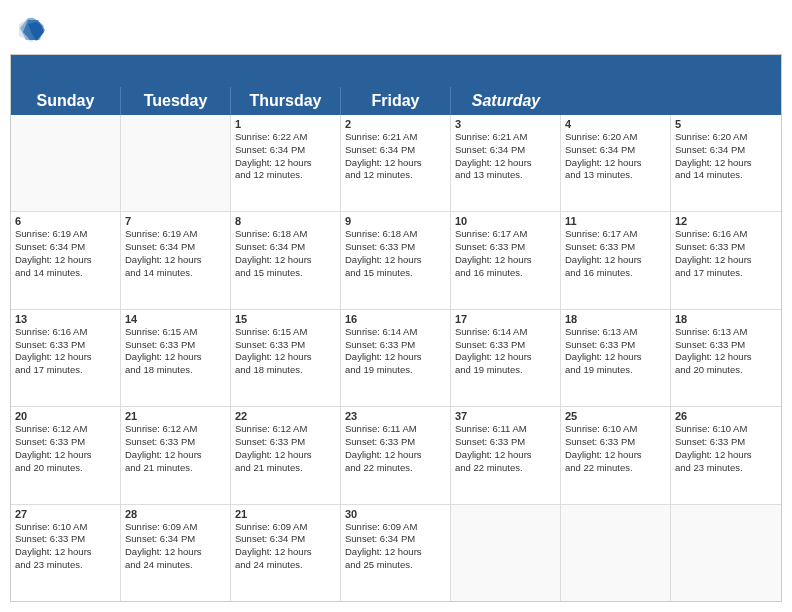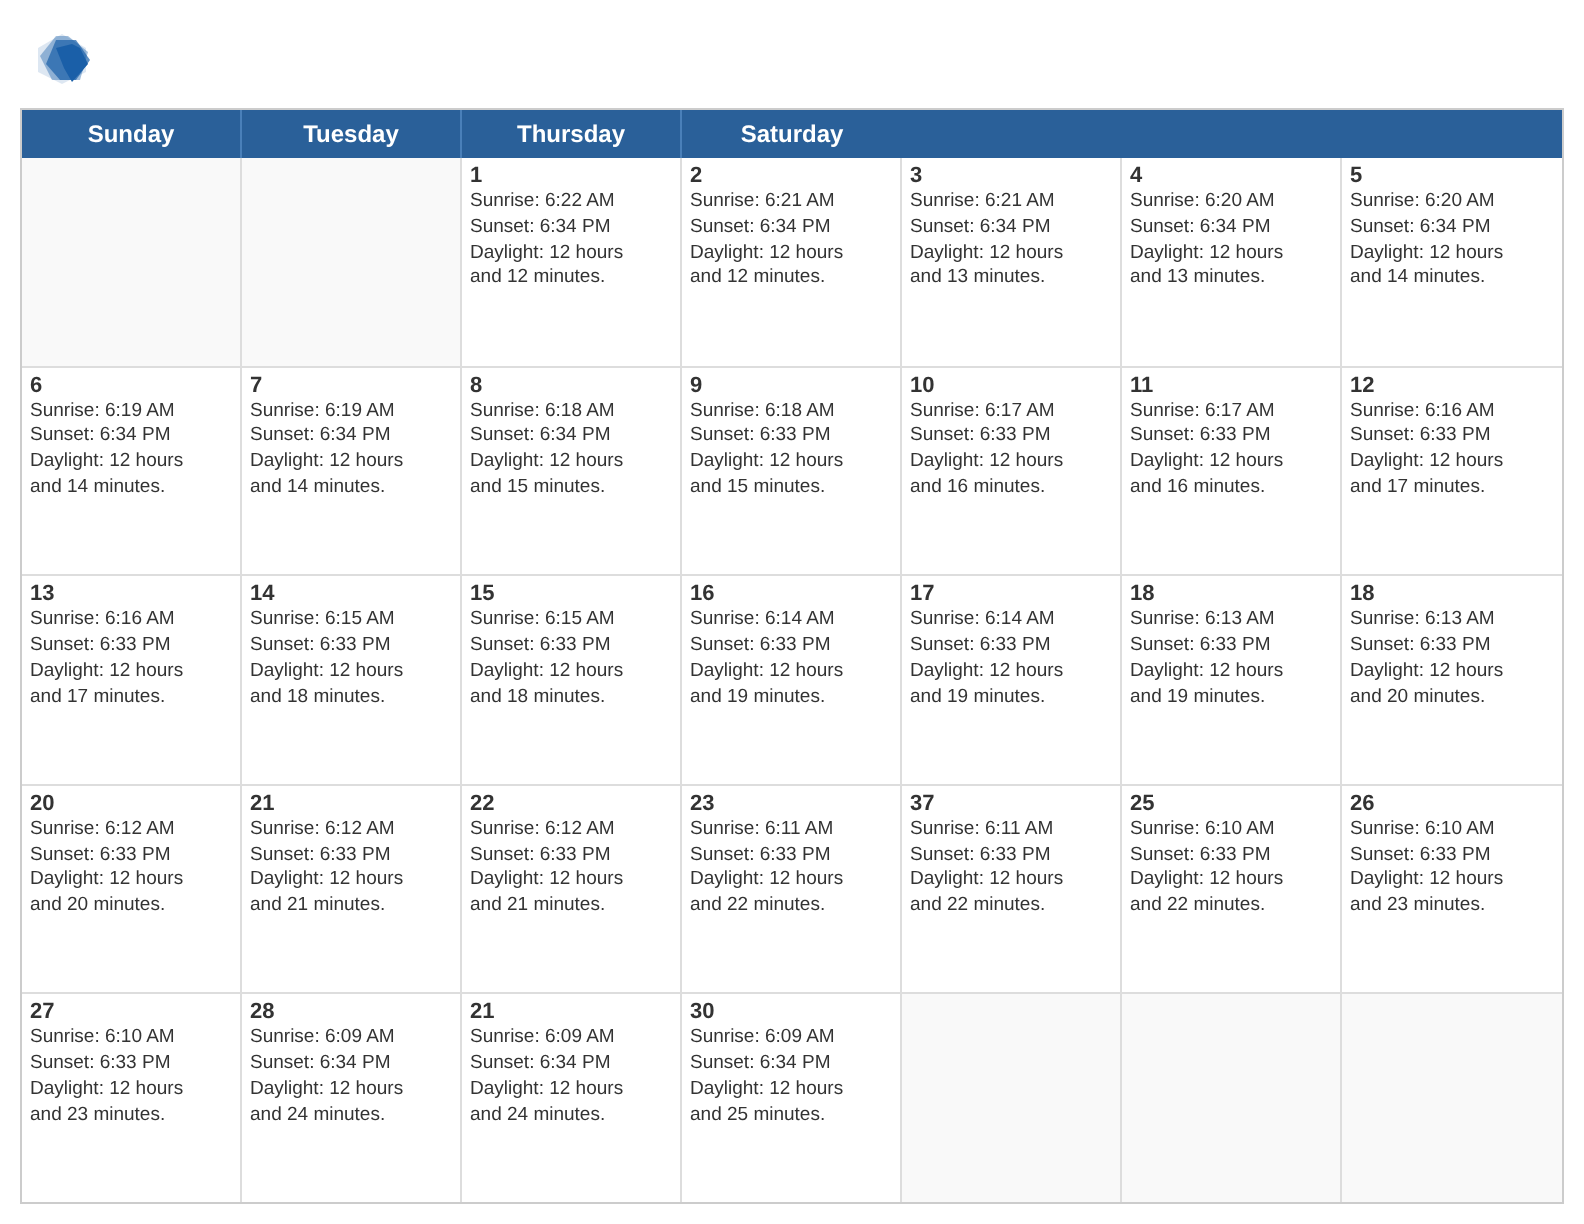--- a/index.html
+++ b/index.html
@@ -66,27 +66,28 @@
       display: flex;
       flex-direction: column;
     }
     .cal-header {
       display: grid;
       grid-template-columns: repeat(7, 1fr);
       background: #2a6099;
     }
     .cal-header-cell {
       color: #fff;
-      font-size: 12px;
+      font-size: 16px;
       font-weight: bold;
       padding: 5px 4px;
       text-align: center;
       border-right: 1px solid #4a80b9;
-    }
-    .cal-header-cell:last-child { border-right: none; }
+      margin-top: 32px;
+    }
+    .cal-header-cell:last-child { border-right: none; font-style: italic; }
     .cal-body {
       flex: 1;
       display: flex;
       flex-direction: column;
     }
     .cal-row {
       display: grid;
       grid-template-columns: repeat(7, 1fr);
       flex: 1;
       border-bottom: 1px solid #ddd;
@@ -135,20 +136,21 @@
       <div class="main-title"></div>
       <div class="subtitle"></div>
     </div>
   </div>
 
   <div class="calendar">
     <div class="cal-header">
     <div class="cal-header-cell">Sunday</div>
         <div class="cal-header-cell">Tuesday</div>
         <div class="cal-header-cell">Thursday</div>
+        <div class="cal-header-cell">Friday</div>
         <div class="cal-header-cell">Saturday</div>
       </div>
     <div class="cal-body">
     <div class="cal-row">
           <div class="cal-cell empty"></div>
           <div class="cal-cell empty"></div>
           <div class="cal-cell">
             <span class="day-num">1</span>
             <span class="cell-line">Sunrise: 6:22 AM</span>
             <span class="cell-line">Sunset: 6:34 PM</span>

